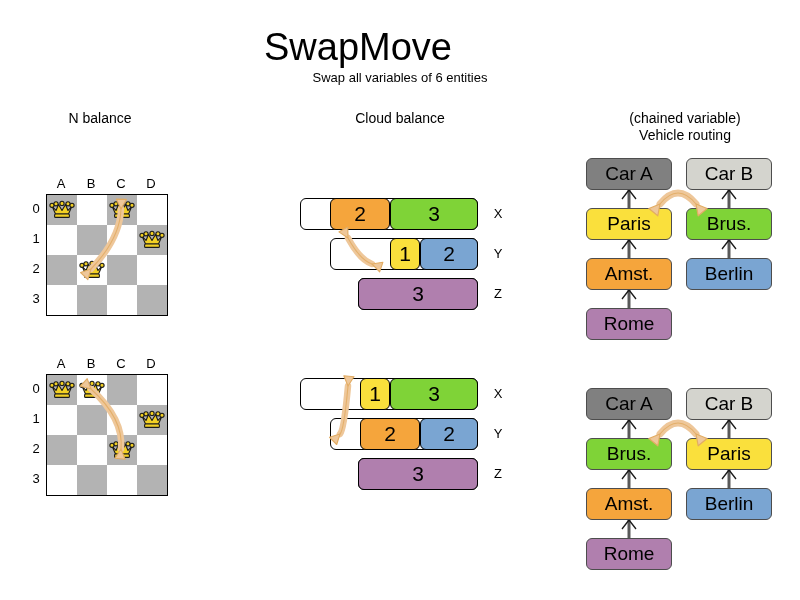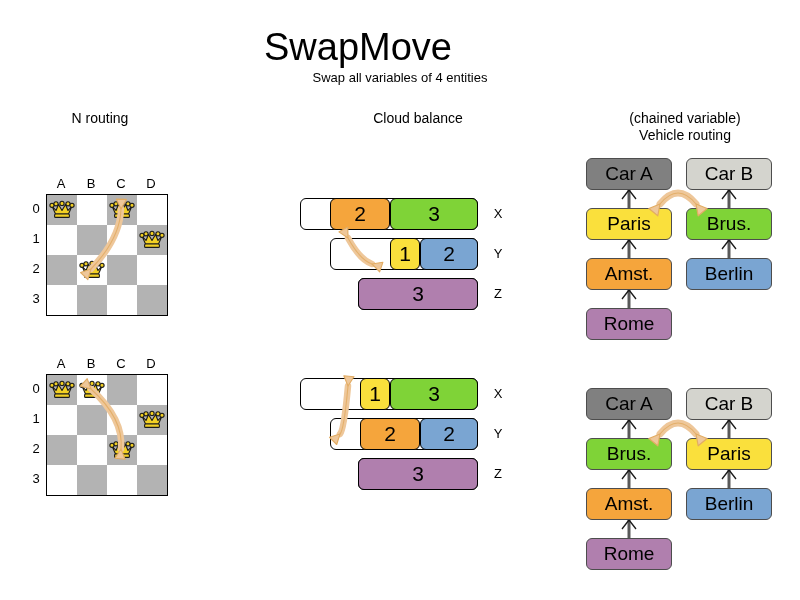--- a/index.html
+++ b/index.html
@@ -28,21 +28,21 @@
     left: 0; top: 70px; width: 800px;
     text-align: center;
     font-size: 13px;
   }
   .col-head {
     font-size: 14px;
     text-align: center;
     line-height: 17px;
   }
   #head-queens  { left: 20px;  top: 110px; width: 160px; }
-  #head-cloud   { left: 328px; top: 110px; width: 180px; }
+  #head-cloud   { left: 310px; top: 110px; width: 180px; }
   #head-vehicle { left: 590px; top: 110px; width: 190px; }
 
   
   .board-wrap { width: 160px; height: 160px; }
   .board {
     position: absolute;
     left: 21px; top: 19px;
     width: 120px; height: 120px;
     border: 1.5px solid #000;
     box-sizing: content-box;
@@ -105,23 +105,23 @@
     font-size: 19px;
     color: #000;
   }
 
   svg.overlay { position: absolute; left:0; top:0; overflow: visible; }
 </style>
 </head>
 <body>
 
 <div class="abs" id="title">SwapMove</div>
-<div class="abs" id="subtitle">Swap all variables of 4 entities</div>
-
-<div class="abs col-head" id="head-queens">N routing</div>
+<div class="abs" id="subtitle">Swap all variables of 6 entities</div>
+
+<div class="abs col-head" id="head-queens">N balance</div>
 <div class="abs col-head" id="head-cloud">Cloud balance</div>
 <div class="abs col-head" id="head-vehicle">
   <div>(chained variable)</div>
   <div>Vehicle routing</div>
 </div>
 
 <div class="abs board-wrap" id="queens-before" style="left:25px; top:175px;">
     <div class="file-label" style="left: 21px;">A</div>
     <div class="file-label" style="left: 51px;">B</div>
     <div class="file-label" style="left: 81px;">C</div>

